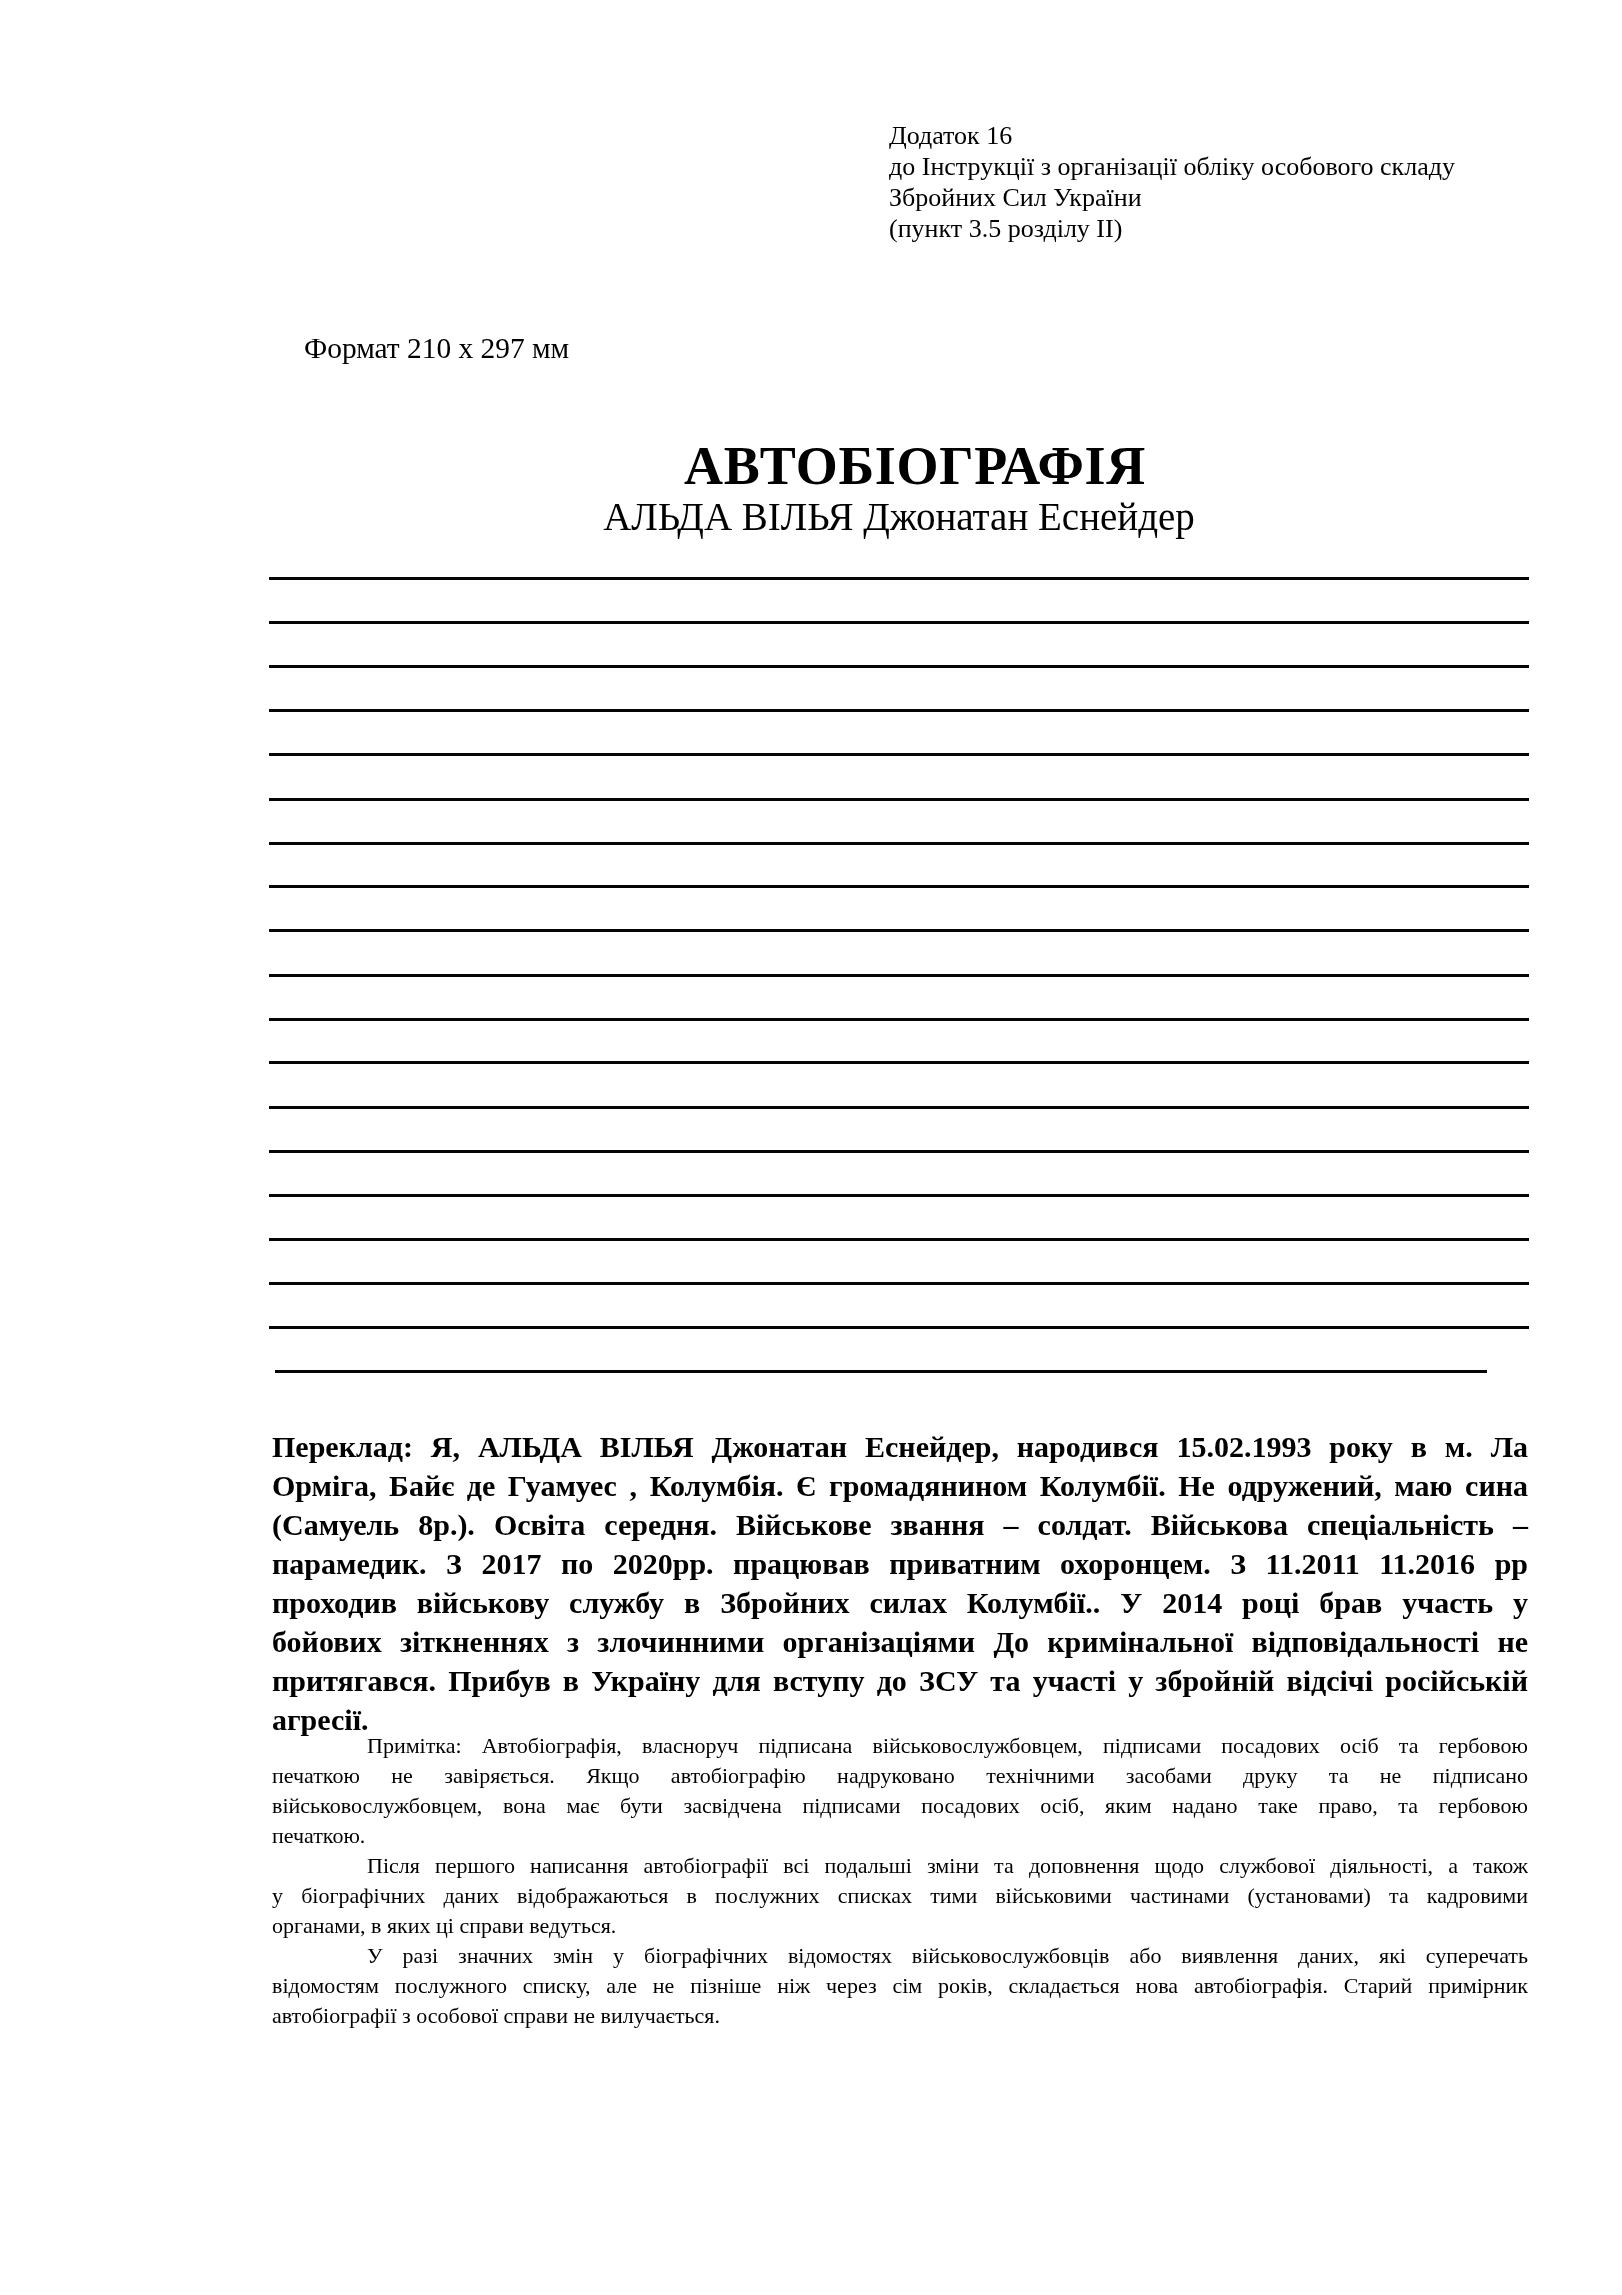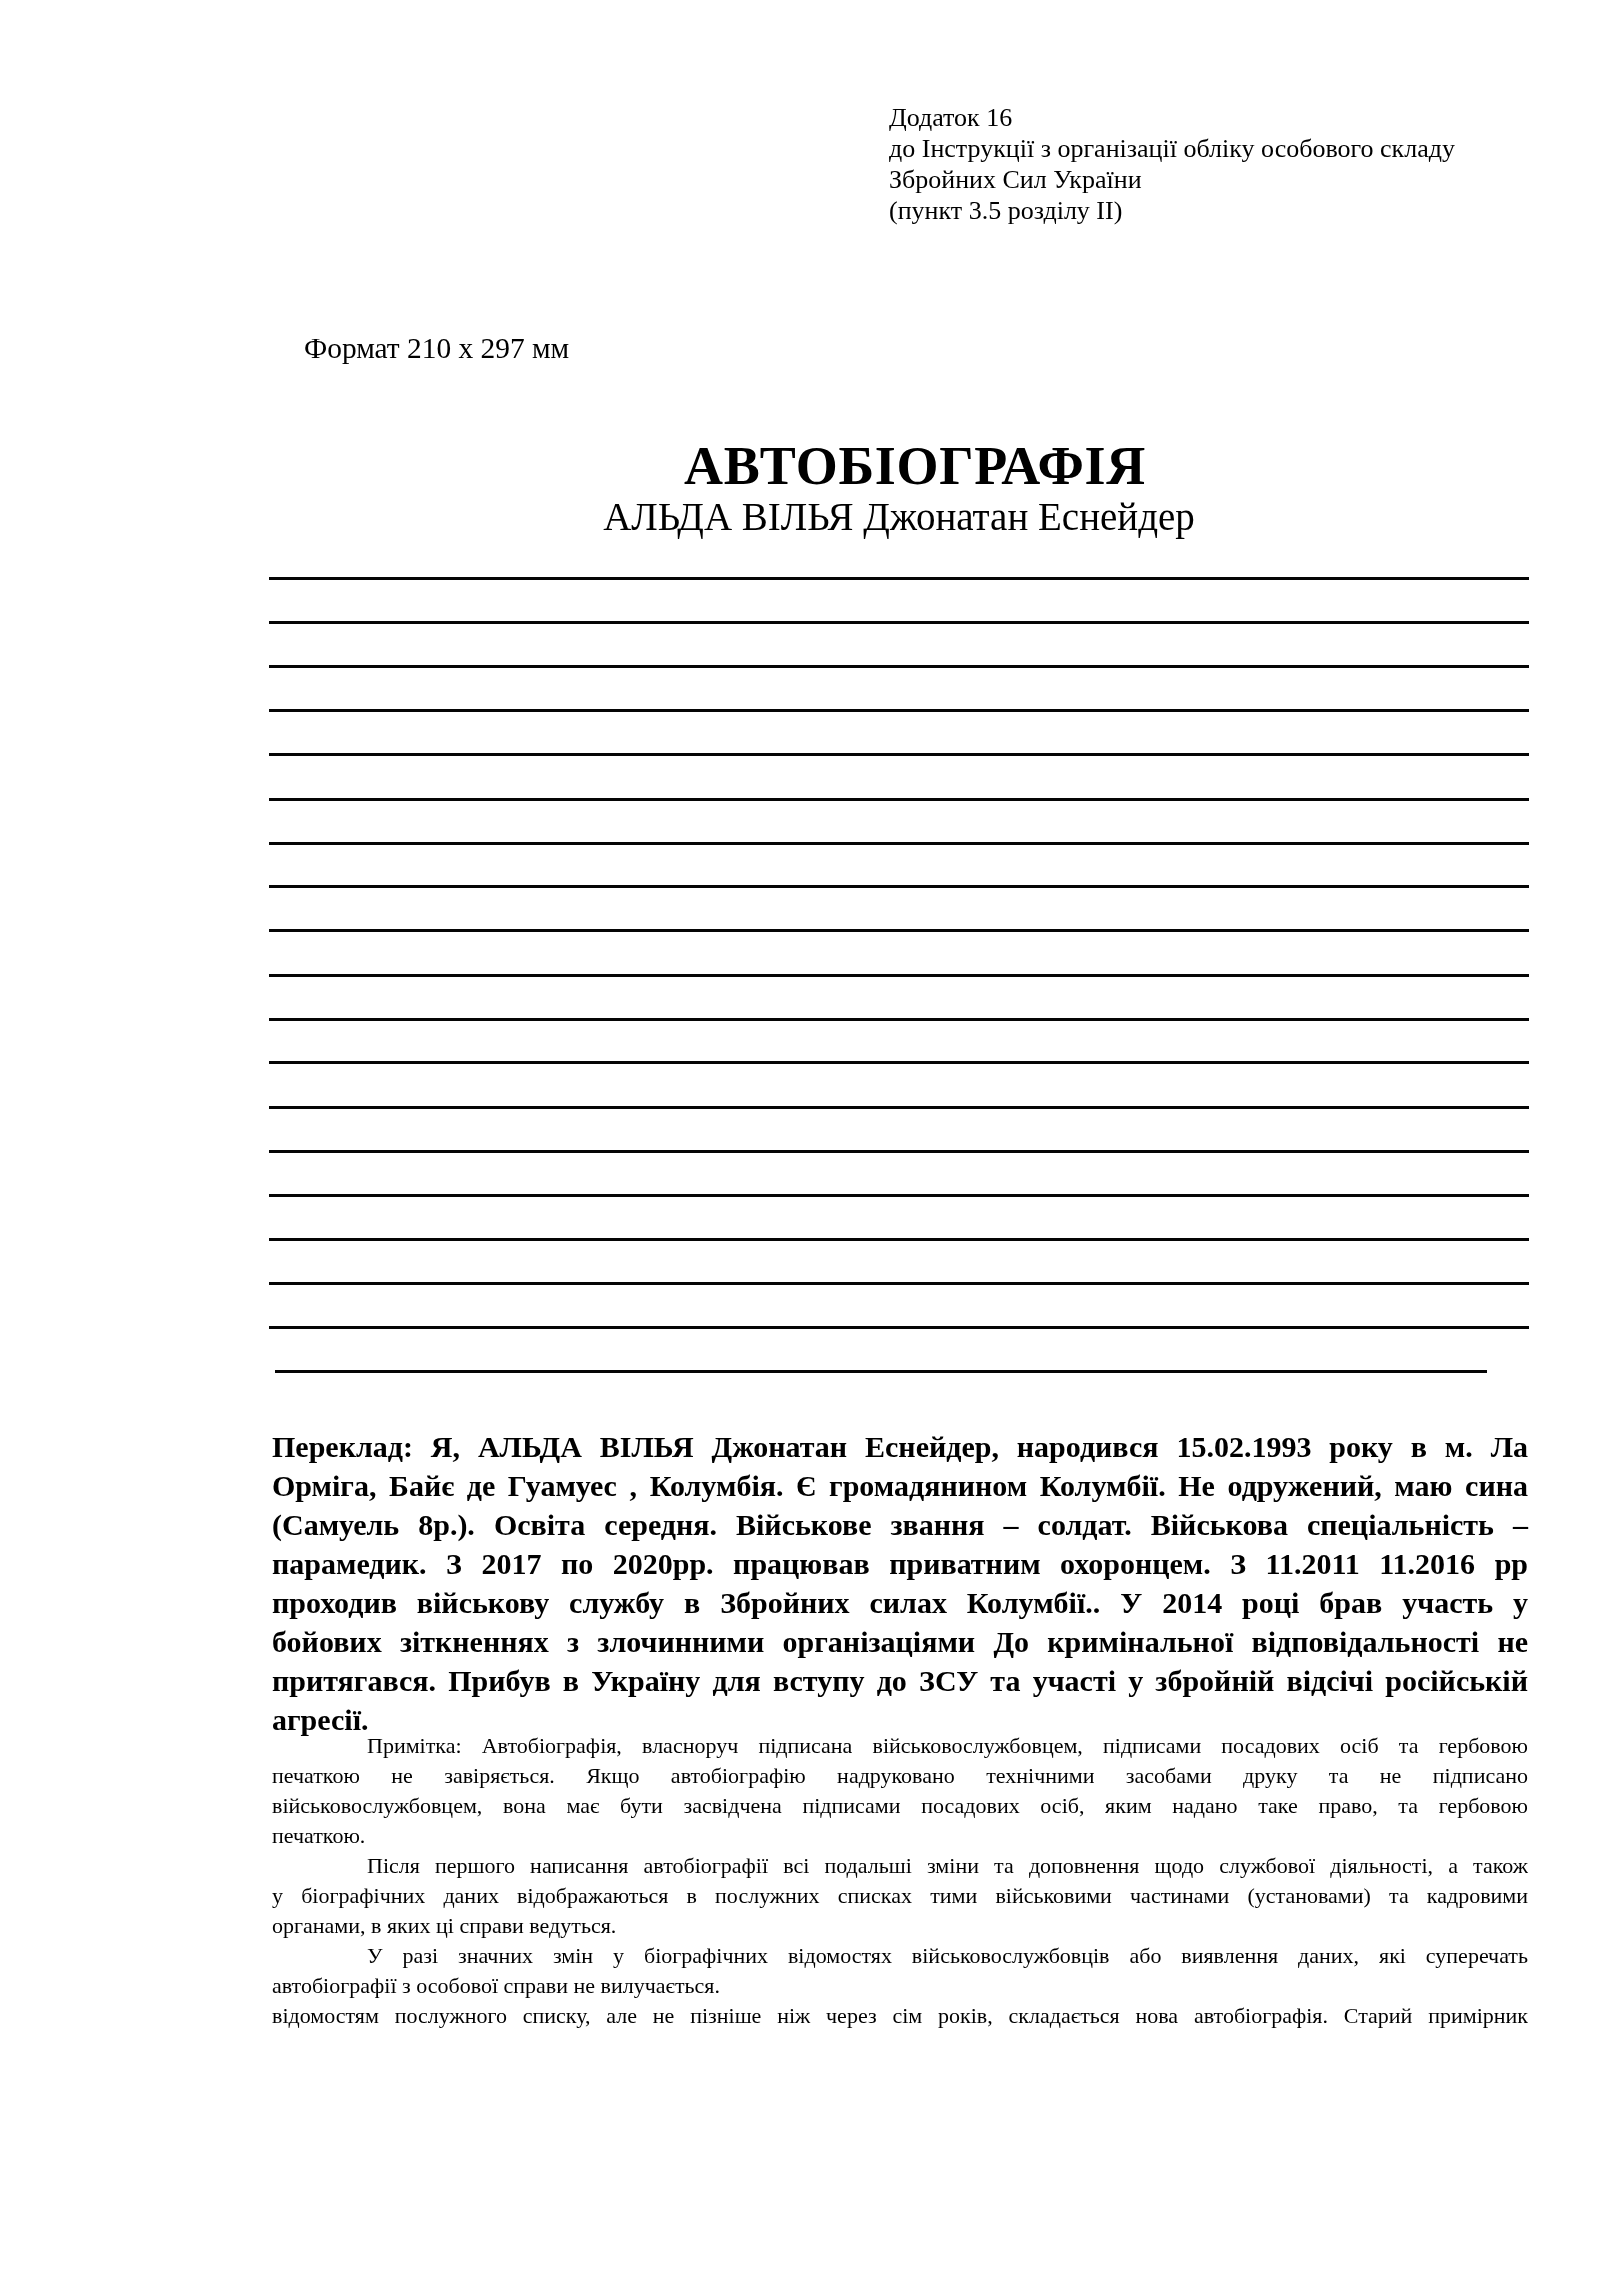--- a/index.html
+++ b/index.html
@@ -17,21 +17,21 @@
   }
   .page {
     position: absolute;
     left: 0; top: 0;
     width: 1622px; height: 2295px;
     background: #ffffff;
   }
   .appendix {
     position: absolute;
     left: 889px;
-    top: 102px;
+    top: 120px;
     width: 687px;
     font-size: 26px;
     line-height: 31px;
     text-align: left;
   }
   .format-note {
     position: absolute;
     left: 304px;
     top: 332px;
     font-size: 29.4px;
@@ -164,19 +164,19 @@
       <div class="n-line">військовослужбовцем, вона має бути засвідчена підписами посадових осіб, яким надано таке право, та гербовою</div>
       <div class="n-line para-end">печаткою.</div>
     </div>
     <div>
       <div class="n-line indent">Після першого написання автобіографії всі подальші зміни та доповнення щодо службової діяльності, а також</div>
       <div class="n-line">у біографічних даних відображаються в послужних списках тими військовими частинами (установами) та кадровими</div>
       <div class="n-line para-end">органами, в яких ці справи ведуться.</div>
     </div>
     <div>
       <div class="n-line indent">У разі значних змін у біографічних відомостях військовослужбовців або виявлення даних, які суперечать</div>
+      <div class="n-line">відомостям послужного списку, але не пізніше ніж через сім років, складається нова автобіографія. Старий примірник</div>
       <div class="n-line para-end">автобіографії з особової справи не вилучається.</div>
-      <div class="n-line">відомостям послужного списку, але не пізніше ніж через сім років, складається нова автобіографія. Старий примірник</div>
     </div>
   </div>
 
 </div>
 
 
 </body></html>

